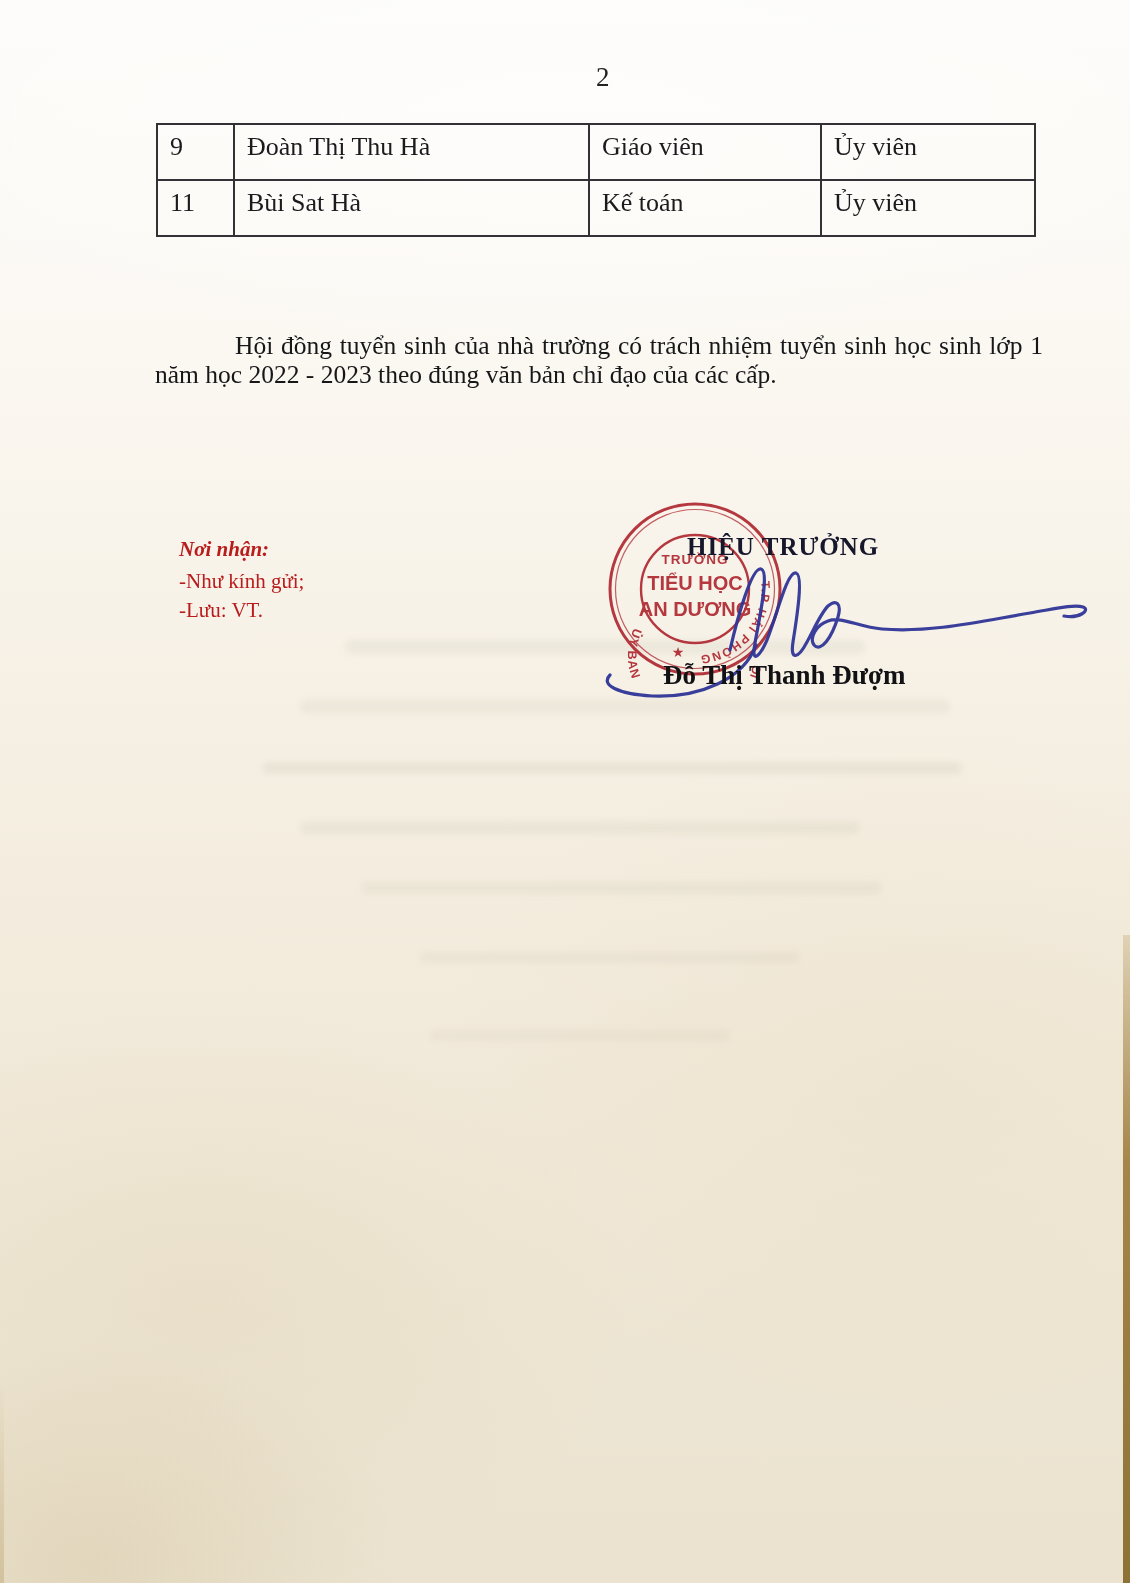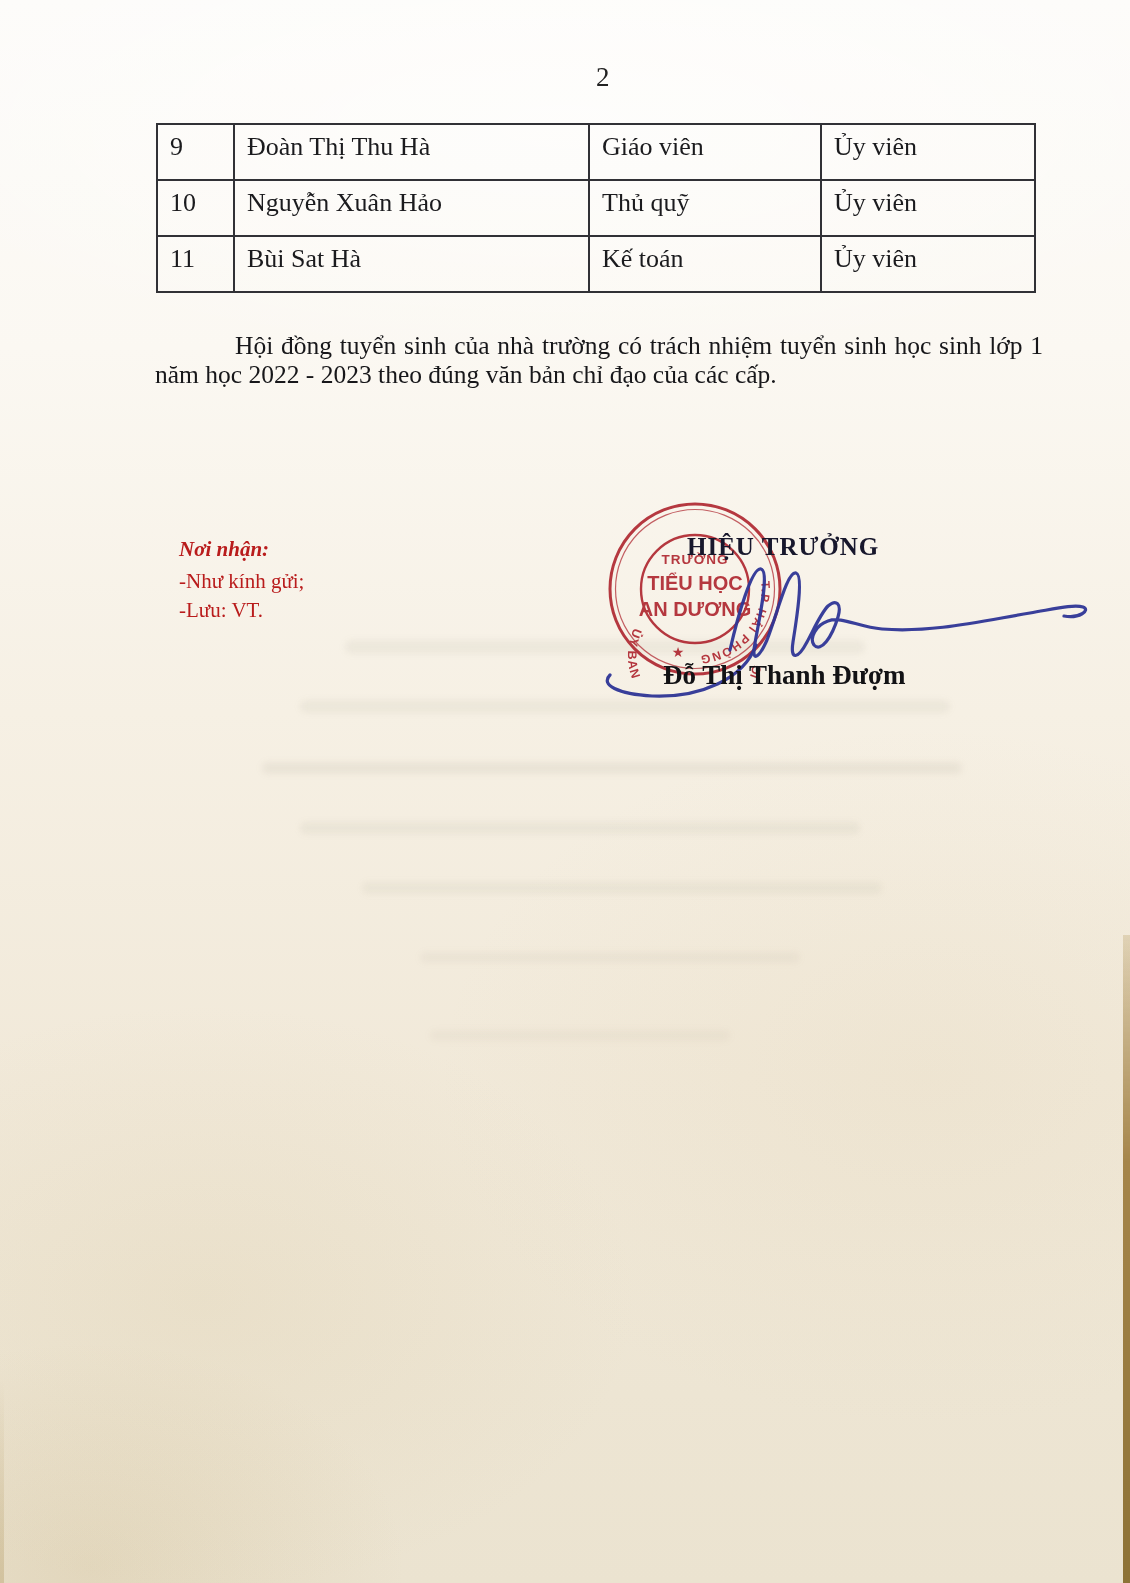--- a/index.html
+++ b/index.html
@@ -84,26 +84,20 @@
       <col style="width:214px">
   </colgroup>
   <tbody>
       <tr>
     <td>9</td>
     <td class="cell-name">Đoàn Thị Thu Hà</td>
     <td>Giáo viên</td>
     <td>Ủy viên</td>
   </tr>
   <tr>
-    <td>10</td>
-    <td class="cell-name">Nguyễn Xuân Hảo</td>
-    <td>Thủ quỹ</td>
-    <td>Ủy viên</td>
-  </tr>
-  <tr>
     <td>11</td>
     <td class="cell-name">Bùi Sat Hà</td>
     <td>Kế toán</td>
     <td>Ủy viên</td>
   </tr>
 </tbody>
   </table>
 
 <div class="body-text">
   <p>Hội đồng tuyển sinh của nhà trường có trách nhiệm tuyển sinh học sinh lớp 1 năm học 2022 - 2023 theo đúng văn bản chỉ đạo của các cấp.</p>

